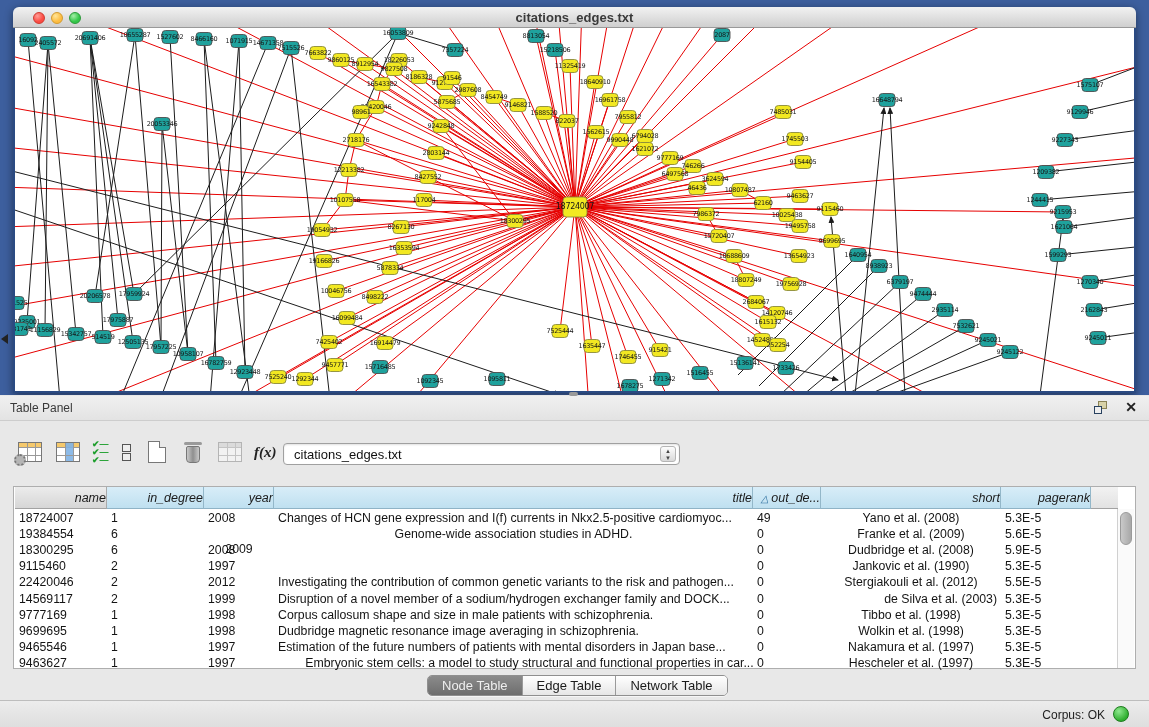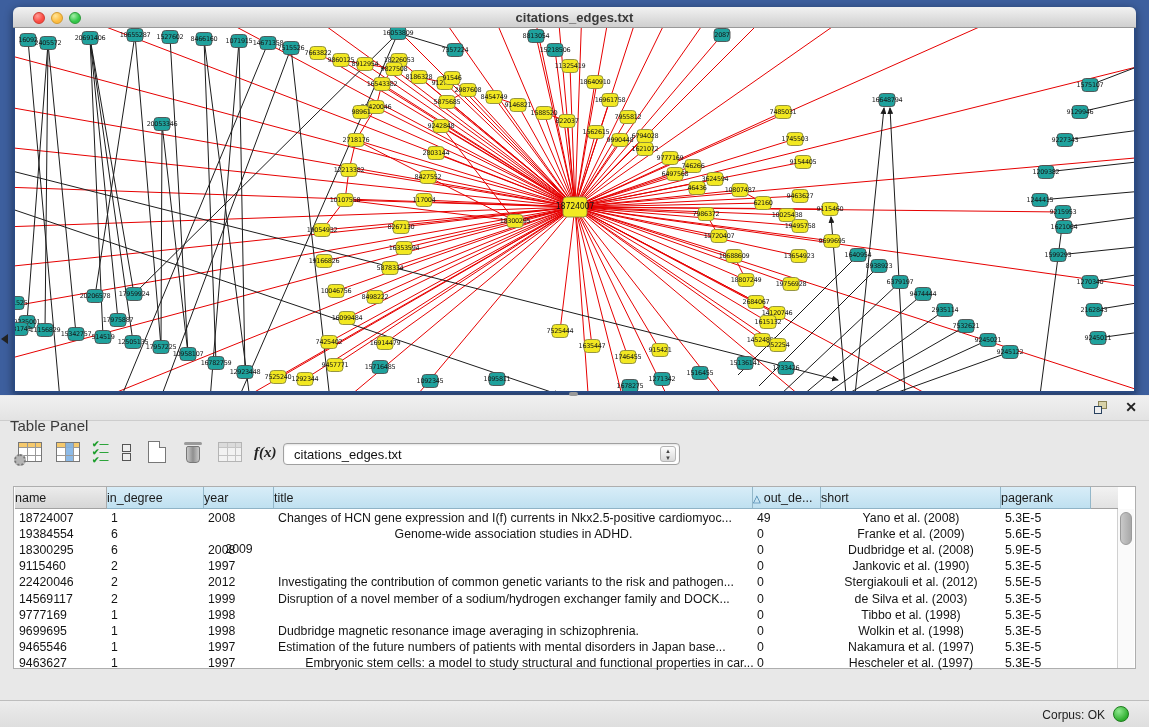--- a/index.html
+++ b/index.html
@@ -22,39 +22,39 @@
     background:#fff; border:2px solid #2a4a82; border-top:none; overflow:hidden; }
   .canvas svg { position:absolute; left:0; top:0; width:100%; height:100%; }
   .collapse-arrow { position:absolute; left:1px; top:334px; width:0; height:0;
     border-top:5px solid transparent; border-bottom:5px solid transparent; border-right:7px solid #222; }
 
   
   .table-panel { position:absolute; left:0; top:395px; width:1149px; height:332px; background:#e8e8e8; }
   .split-handle { position:absolute; left:569px; top:-3px; width:9px; height:4px; background:#9a9a9a; border-radius:2px; }
   .panel-titlebar { position:absolute; left:0; top:1px; width:100%; height:25px;
     background:linear-gradient(#f0f0f0,#e3e3e3); border-bottom:1px solid #cdcdcd; }
-  .panel-titlebar .ptitle { position:absolute; left:10px; top:5px; font-size:15px; color:#3a3a3a;margin-top:16px; }
+  .panel-titlebar .ptitle { position:absolute; left:10px; top:5px; font-size:12px; color:#3a3a3a; }
   .float-icon { position:absolute; right:40px; top:5px; width:15px; height:14px; }
   .float-icon .sq1 { position:absolute; left:4px; top:0; width:9px; height:8px; border:1px solid #8a8255; background:#d8d2a8;}
   .float-icon .sq2 { position:absolute; left:0; top:5px; width:8px; height:8px; border:1px solid #28415f; background:#eee;}
   .panel-close { position:absolute; right:12px; top:3px; font-size:14px; font-weight:bold; color:#222; cursor:default;}
 
   .toolbar { position:absolute; left:0; top:30px; width:100%; height:56px; }
   .tb-btn { position:absolute; top:12px; height:30px; display:flex; align-items:center; justify-content:center; }
   .combo { position:absolute; left:283px; top:18px; width:397px; height:22px; background:#fff;
     border:1px solid #a0a0a0; border-radius:4px; box-shadow:inset 0 1px 2px rgba(0,0,0,.12); }
   .combo .cval { position:absolute; left:10px; top:3px; font-size:13px; color:#111; }
   .combo .stepper { position:absolute; right:3px; top:2px; width:16px; height:16px; border:1px solid #b5b5b5; border-radius:3px;
     background:linear-gradient(#fdfdfd,#d9d9d9); font-size:6px; line-height:7px; text-align:center; color:#444; padding-top:1px;}
 
   .table-frame { position:absolute; left:13px; top:91px; width:1123px; height:183px;
     background:#fff; border:1px solid #aeaeae; }
   .th-cell { position:absolute; top:0; height:22px; background:linear-gradient(#d8edf8,#bfe0f0);
     border-right:1px solid #93b7c9; border-bottom:1px solid #8fb3c6; font-size:12.5px; color:#1a1a1a;
-    text-align:left; line-height:22px; white-space:nowrap; overflow:hidden; }
+    text-align:right; line-height:22px; white-space:nowrap; overflow:hidden;font-style:italic; }
   .th-cell.gray { background:linear-gradient(#ececec,#d6d6d6); border-right:1px solid #aaa; border-bottom:1px solid #a2a2a2; }
   .th-stub { position:absolute; top:0; height:22px; background:linear-gradient(#f2f2f2,#e2e2e2); border-bottom:1px solid #a2a2a2;}
   .sort-tri { color:#2d6f9e; font-size:10px; margin-right:3px; }
   .t-row { position:absolute; left:0; height:16px; width:1092px; }
   .t-cell { position:absolute; top:0; height:16px; font-size:12.3px; color:#141414; line-height:16px;
     white-space:nowrap; overflow:hidden; padding:0 4px; }
   .vscroll { position:absolute; top:22px; right:1px; width:17px; bottom:0; background:#fafafa; border-left:1px solid #d0d0d0; }
   .vthumb { position:absolute; left:2px; top:3px; width:12px; height:33px; border-radius:6px;
     background:linear-gradient(90deg,#c9c9c9,#a8a8a8); border:1px solid #9a9a9a; }
 
@@ -963,27 +963,28 @@
             <div class="t-cell" style="left: 739px; width: 68px; text-align: left;">0</div>
             <div class="t-cell" style="left: 807px; width: 180px; text-align: center;">Stergiakouli et al. (2012)</div>
             <div class="t-cell" style="left: 987px; width: 90px; text-align: left;">5.5E-5</div>
           </div>
           <div class="t-row" style="top: 103.5px;">
             <div class="t-cell" style="left: 1px; width: 92px; text-align: left;">14569117</div>
             <div class="t-cell" style="left: 93px; width: 97px; text-align: left;">2</div>
             <div class="t-cell" style="left: 190px; width: 70px; text-align: left;">1999</div>
             <div class="t-cell" style="left: 260px; width: 479px; text-align: left;">Disruption of a novel member of a sodium/hydrogen exchanger family and DOCK...</div>
             <div class="t-cell" style="left: 739px; width: 68px; text-align: left;">0</div>
-            <div class="t-cell" style="left: 807px; width: 180px; text-align: center;">de Silva et al. (2003)</div>
+            <div class="t-cell" style="left: 807px; width: 180px; text-align: right;">de Silva et al. (2003)</div>
             <div class="t-cell" style="left: 987px; width: 90px; text-align: left;">5.3E-5</div>
           </div>
           <div class="t-row" style="top: 119.6px;">
             <div class="t-cell" style="left: 1px; width: 92px; text-align: left;">9777169</div>
             <div class="t-cell" style="left: 93px; width: 97px; text-align: left;">1</div>
             <div class="t-cell" style="left: 190px; width: 70px; text-align: left;">1998</div>
+            <div class="t-cell" style="left: 260px; width: 479px; text-align: left;">Corpus callosum shape and size in male patients with schizophrenia.</div>
             <div class="t-cell" style="left: 739px; width: 68px; text-align: left;">0</div>
             <div class="t-cell" style="left: 807px; width: 180px; text-align: center;">Tibbo et al. (1998)</div>
             <div class="t-cell" style="left: 987px; width: 90px; text-align: left;">5.3E-5</div>
           </div>
           <div class="t-row" style="top: 135.7px;">
             <div class="t-cell" style="left: 1px; width: 92px; text-align: left;">9699695</div>
             <div class="t-cell" style="left: 93px; width: 97px; text-align: left;">1</div>
             <div class="t-cell" style="left: 190px; width: 70px; text-align: left;">1998</div>
             <div class="t-cell" style="left: 260px; width: 479px; text-align: left;">Dudbridge magnetic resonance image averaging in schizophrenia.</div>
             <div class="t-cell" style="left: 739px; width: 68px; text-align: left;">0</div>
@@ -1007,19 +1008,24 @@
             <div class="t-cell" style="left: 739px; width: 68px; text-align: left;">0</div>
             <div class="t-cell" style="left: 807px; width: 180px; text-align: center;">Hescheler et al. (1997)</div>
             <div class="t-cell" style="left: 987px; width: 90px; text-align: left;">5.3E-5</div>
           </div>
         </div>
       <div class="vscroll">
         <div class="vthumb"></div>
       </div>
     </div>
 
+    <div class="tabs" id="tabs">
+        <div class="tab sel">Node Table</div>
+        <div class="tab">Edge Table</div>
+        <div class="tab">Network Table</div>
+      </div>
 
     <div class="statusbar">
       <span class="mem-label">Corpus: OK</span>
       <span class="mem-dot"></span>
     </div>
   </div>
 </div>
 
 </body></html>

